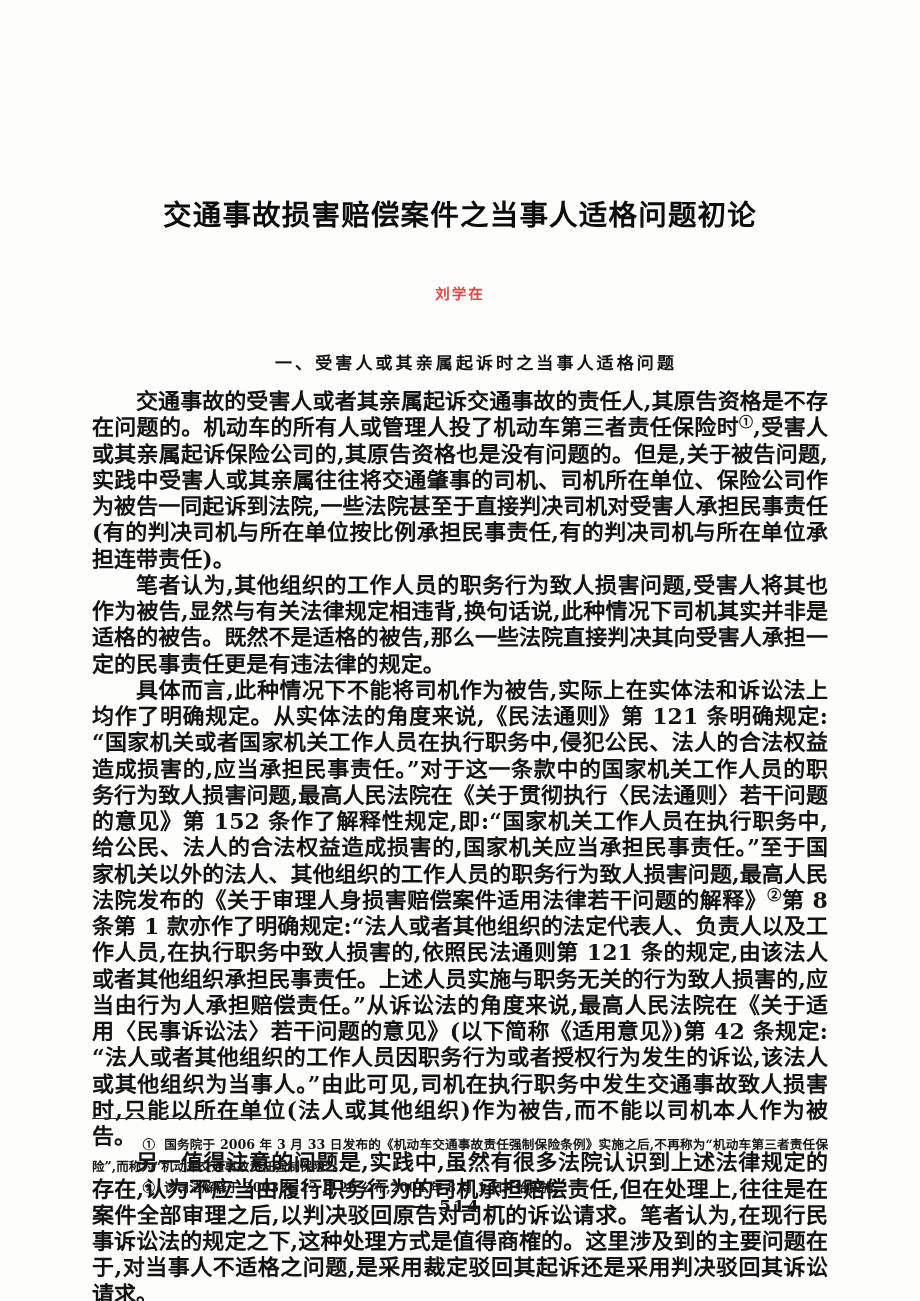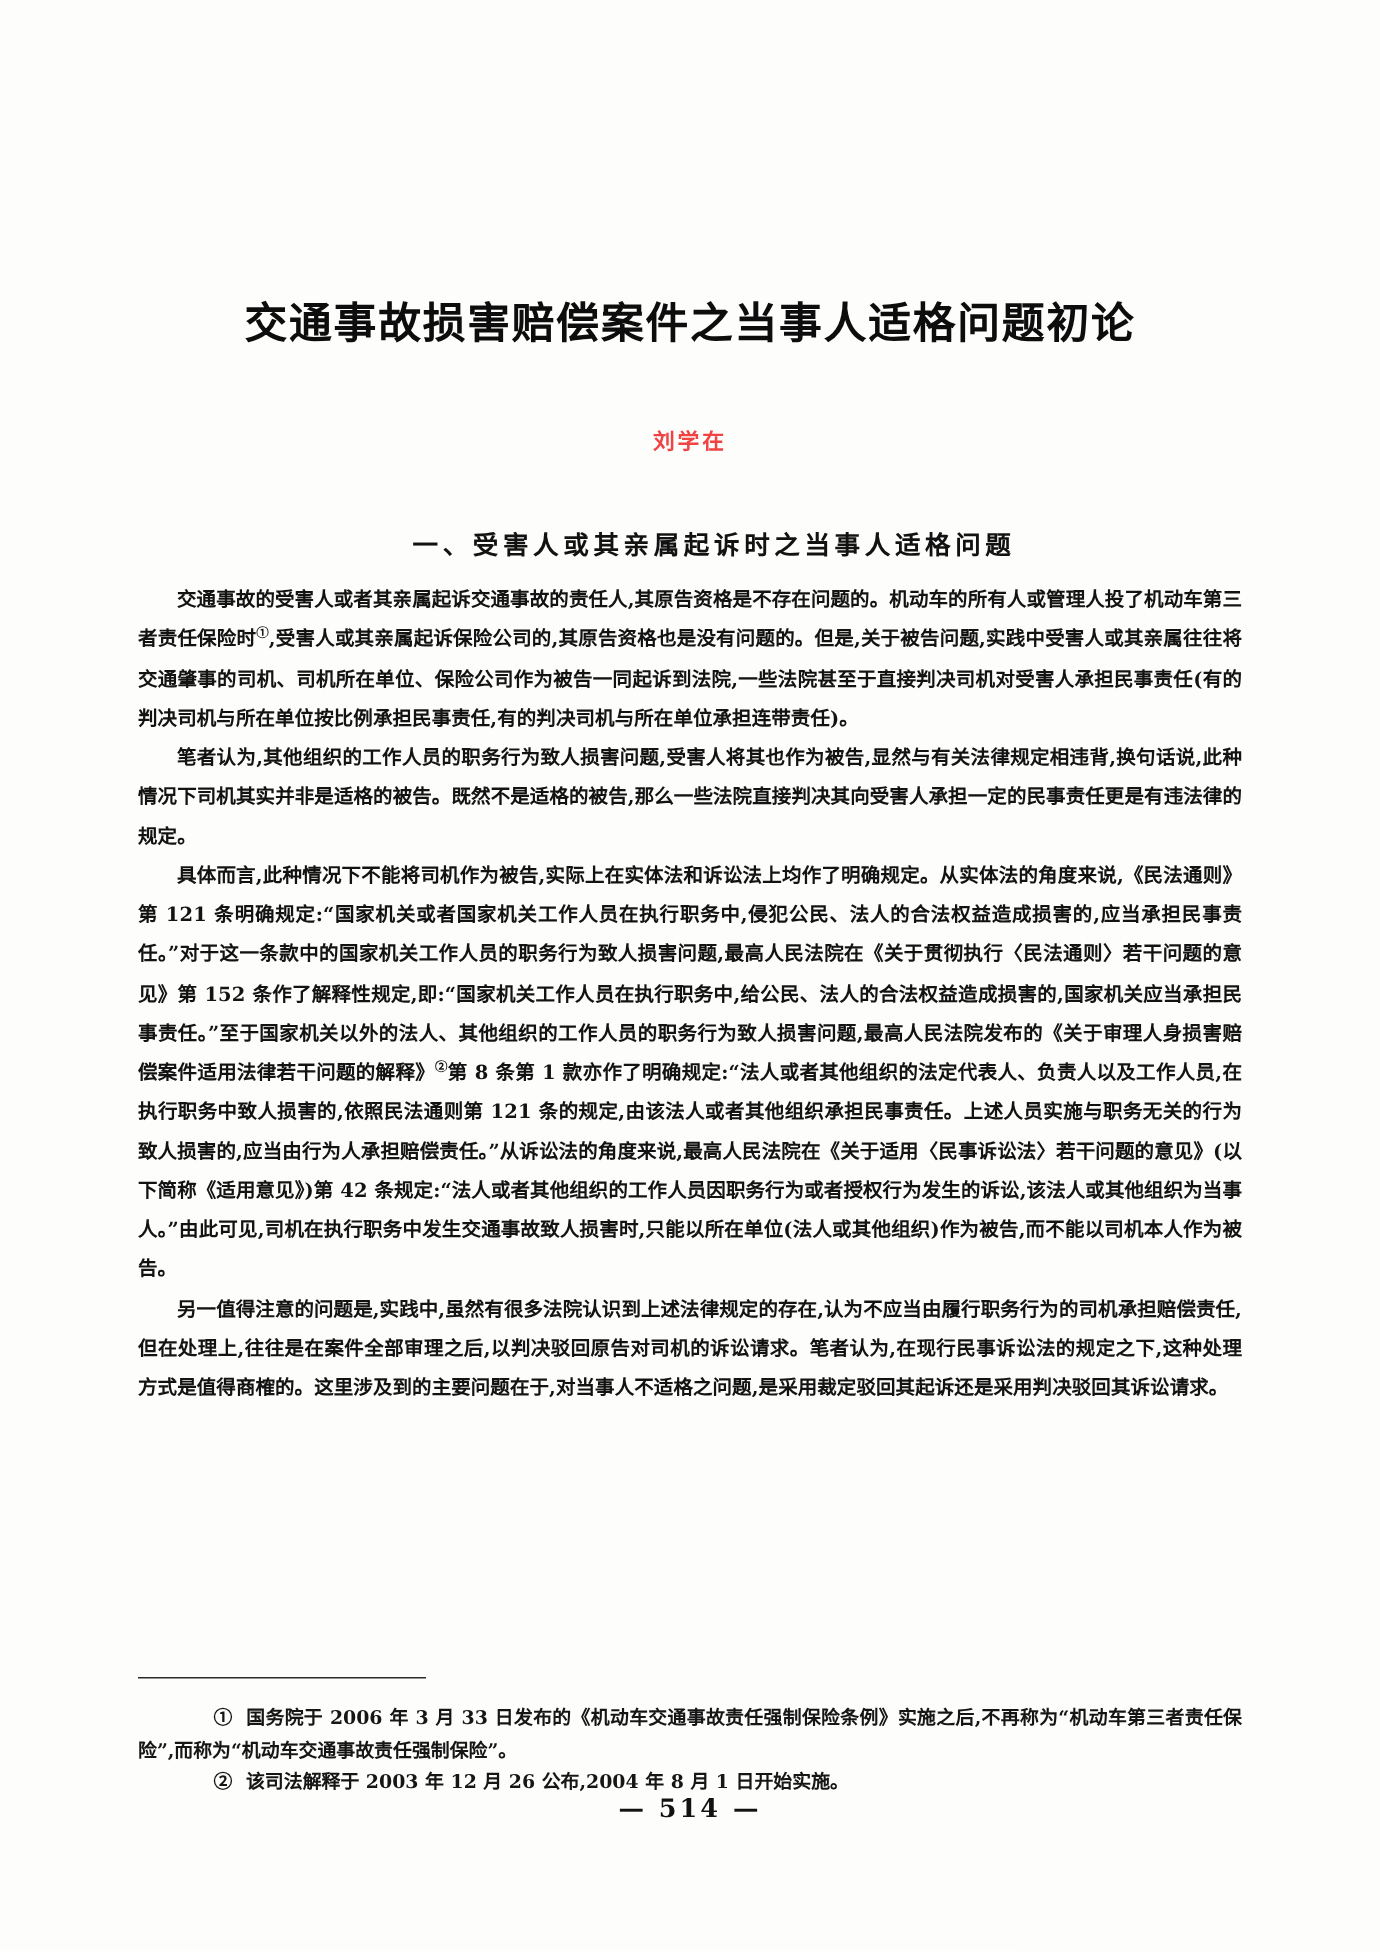--- a/index.html
+++ b/index.html
@@ -76,21 +76,21 @@
   
   .body-text {
     position: absolute;
     top: 388px;
     left: 0;
     width: 736px;
   }
   .para {
     margin: 0;
     font-family: "DejaVu Serif", "Liberation Serif", serif;
-    font-size: 13px;
+    font-size: 22px;
     font-weight: 600;
     line-height: 26.25px;
     color: #131313;
     text-align: justify;
     text-justify: inter-ideograph;
     text-indent: 2em;
     letter-spacing: 0.05px;
     word-break: break-all;
   }
   .para + .para { margin-top: 0; }

